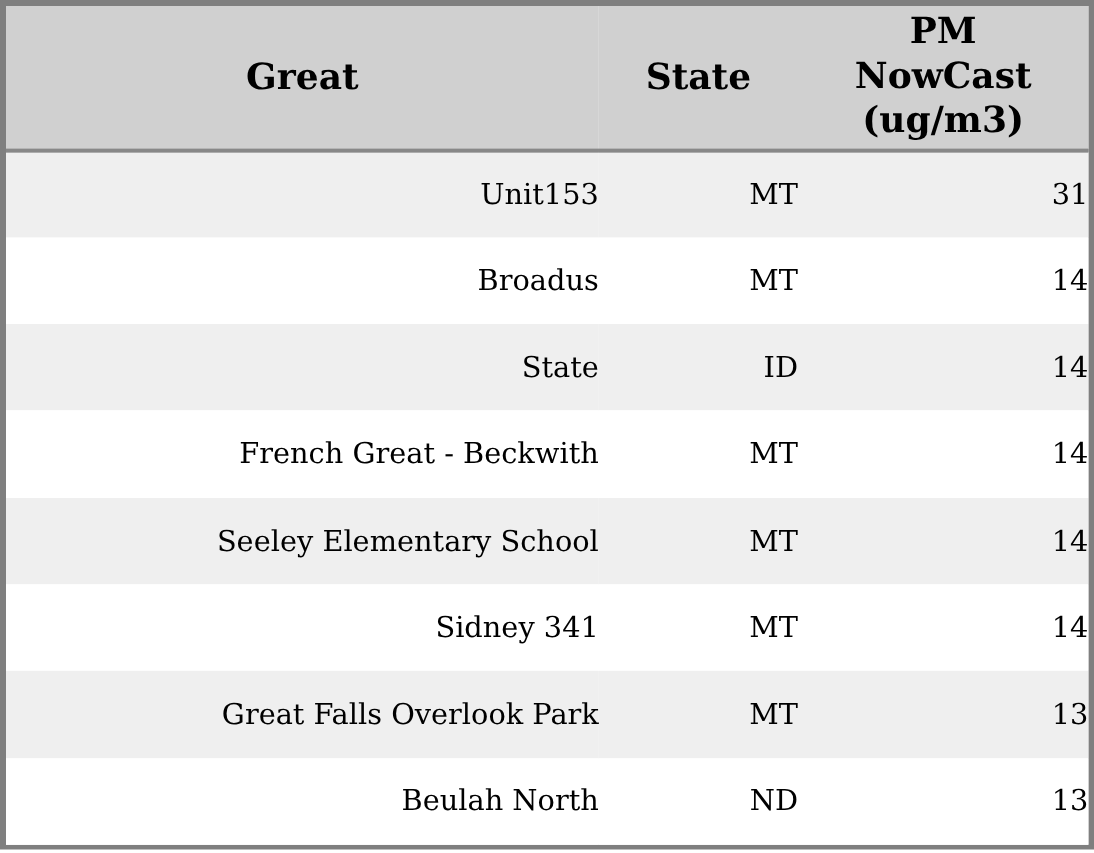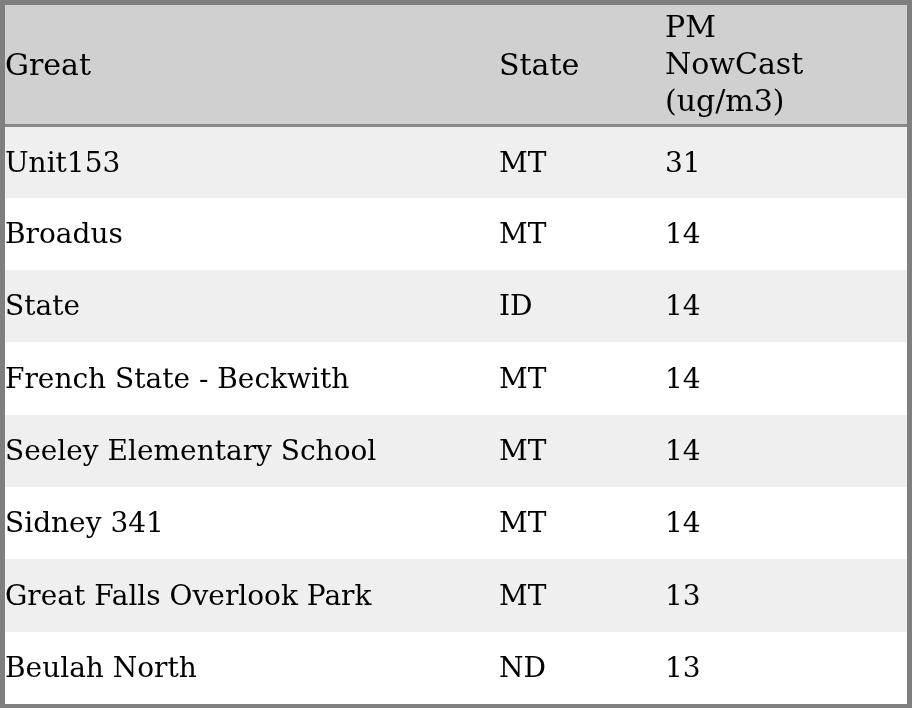--- a/index.html
+++ b/index.html
@@ -32,41 +32,41 @@
   col.col-site  { width: 494px; }
   col.col-state { width: 166px; }
   col.col-pm    { width: 242px; }
 
   thead tr.header-row {
     background: #d0d0d0;
   }
   th {
     height: 119px;
     padding: 0;
-    text-align: left;
+    text-align: center;
     vertical-align: middle;
     font-size: 30px;
-    font-weight: normal;
+    font-weight: bold;
     border-bottom: 3px solid #888888;
   }
   .pm-head {
     display: inline-block;
     max-width: 172px;
     line-height: 1.23;
   }
   tbody tr {
     height: 57px;
   }
   tbody tr:nth-child(odd)  { background: #efefef; }
   tbody tr:nth-child(even) { background: #ffffff; }
   td {
     padding: 0;
-    text-align: left;
+    text-align: right;
     vertical-align: middle;
-    font-size: 28px;
+    font-size: 24px;
     line-height: 1.2;
   }
 </style>
 </head>
 <body>
 
 <div class="page">
   <div class="table-frame">
     <table class="pm-table">
       <colgroup>
@@ -97,21 +97,21 @@
           <td>Broadus</td>
           <td>MT</td>
           <td>14</td>
         </tr>
         <tr>
           <td>State</td>
           <td>ID</td>
           <td>14</td>
         </tr>
         <tr>
-          <td>French State - Beckwith</td>
+          <td>French Great - Beckwith</td>
           <td>MT</td>
           <td>14</td>
         </tr>
         <tr>
           <td>Seeley Elementary School</td>
           <td>MT</td>
           <td>14</td>
         </tr>
         <tr>
           <td>Sidney 341</td>

